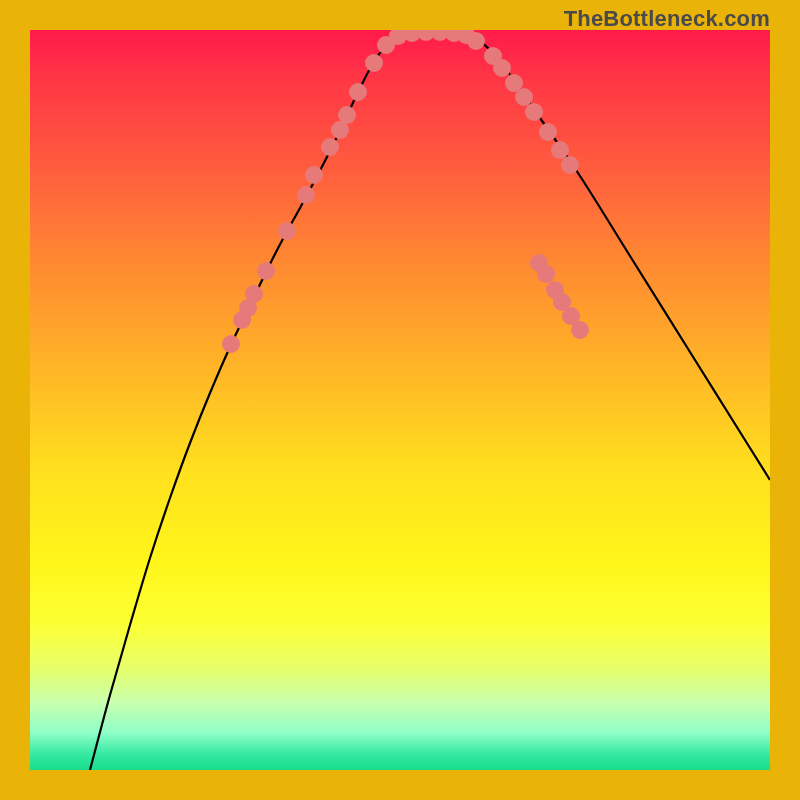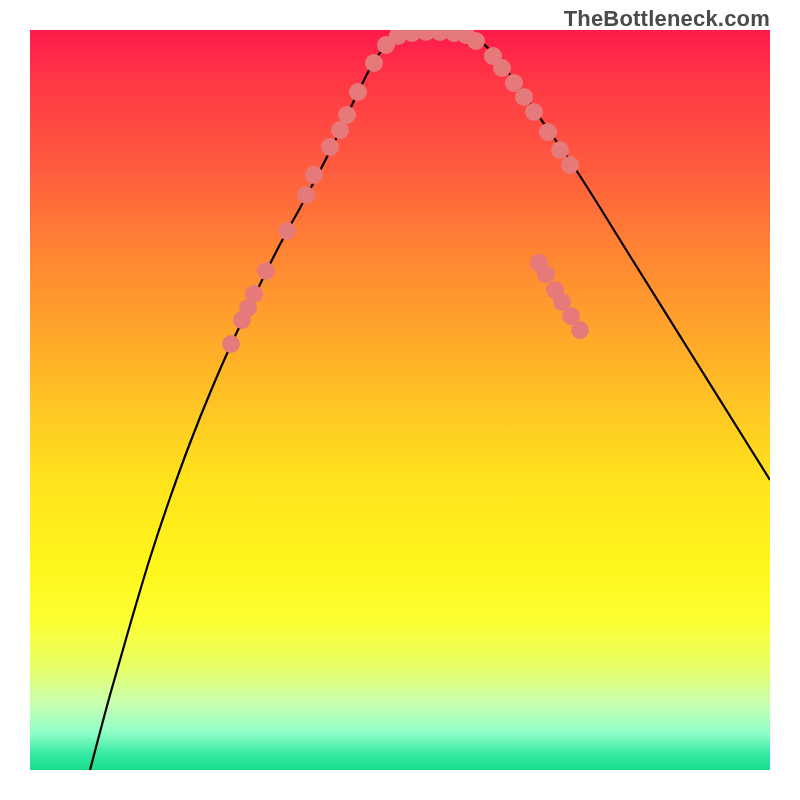--- a/index.html
+++ b/index.html
@@ -8,21 +8,21 @@
     width: 800px;
     height: 800px;
     background: #000;
     font-family: Arial, Helvetica, sans-serif;
     overflow: hidden;
   }
   .frame {
     position: relative;
     width: 800px;
     height: 800px;
-    background: #ffffff;
+    background: #eab308;
   }
   .plot {
     position: absolute;
     left: 30px;
     top: 30px;
     width: 740px;
     height: 740px;
     background: linear-gradient(to bottom,
       #ff1a4a 0%,
       #ff3446 6%,

